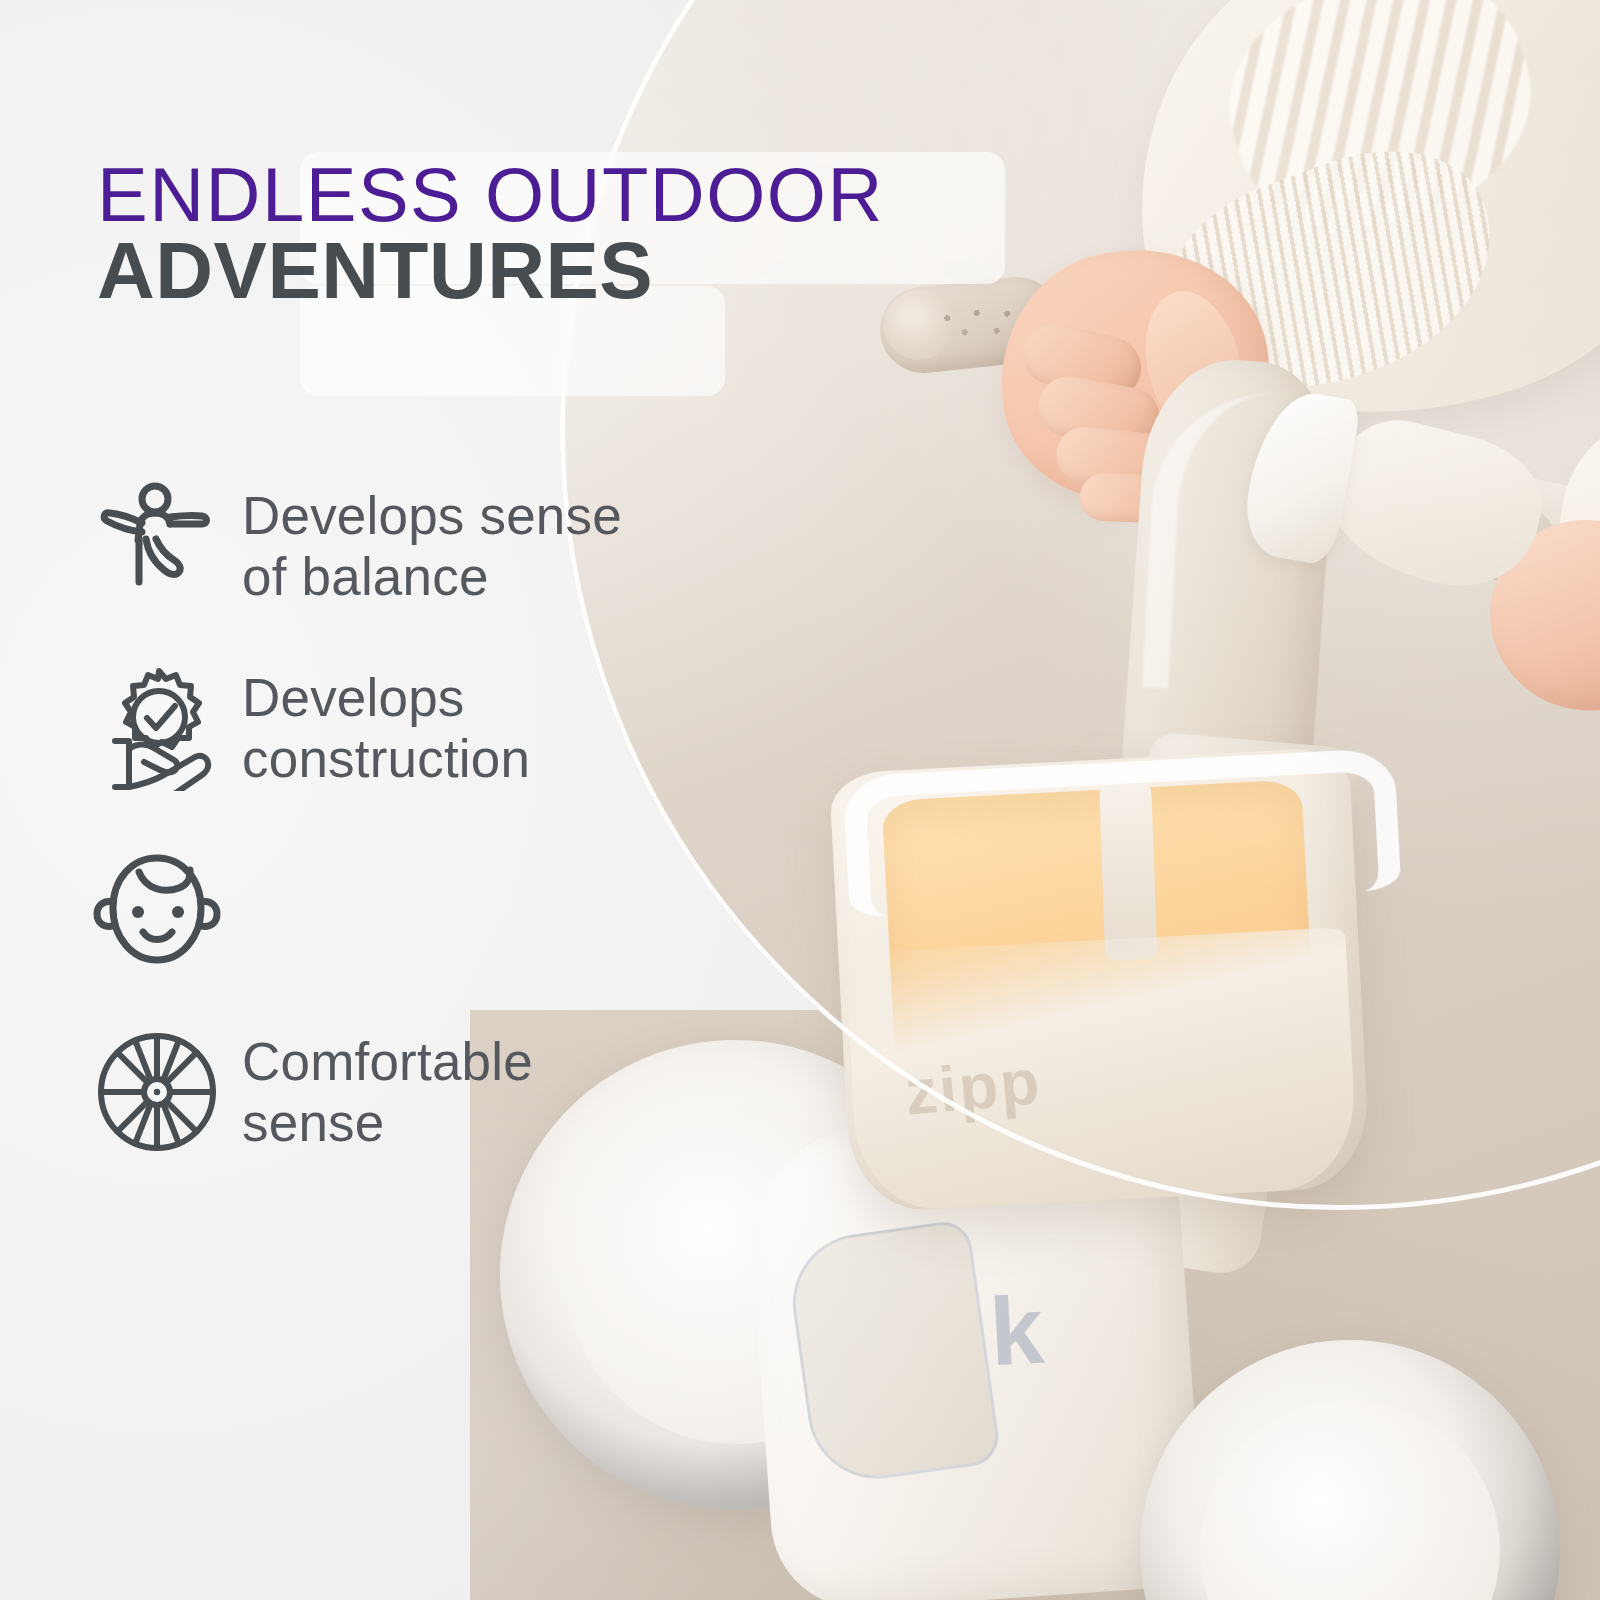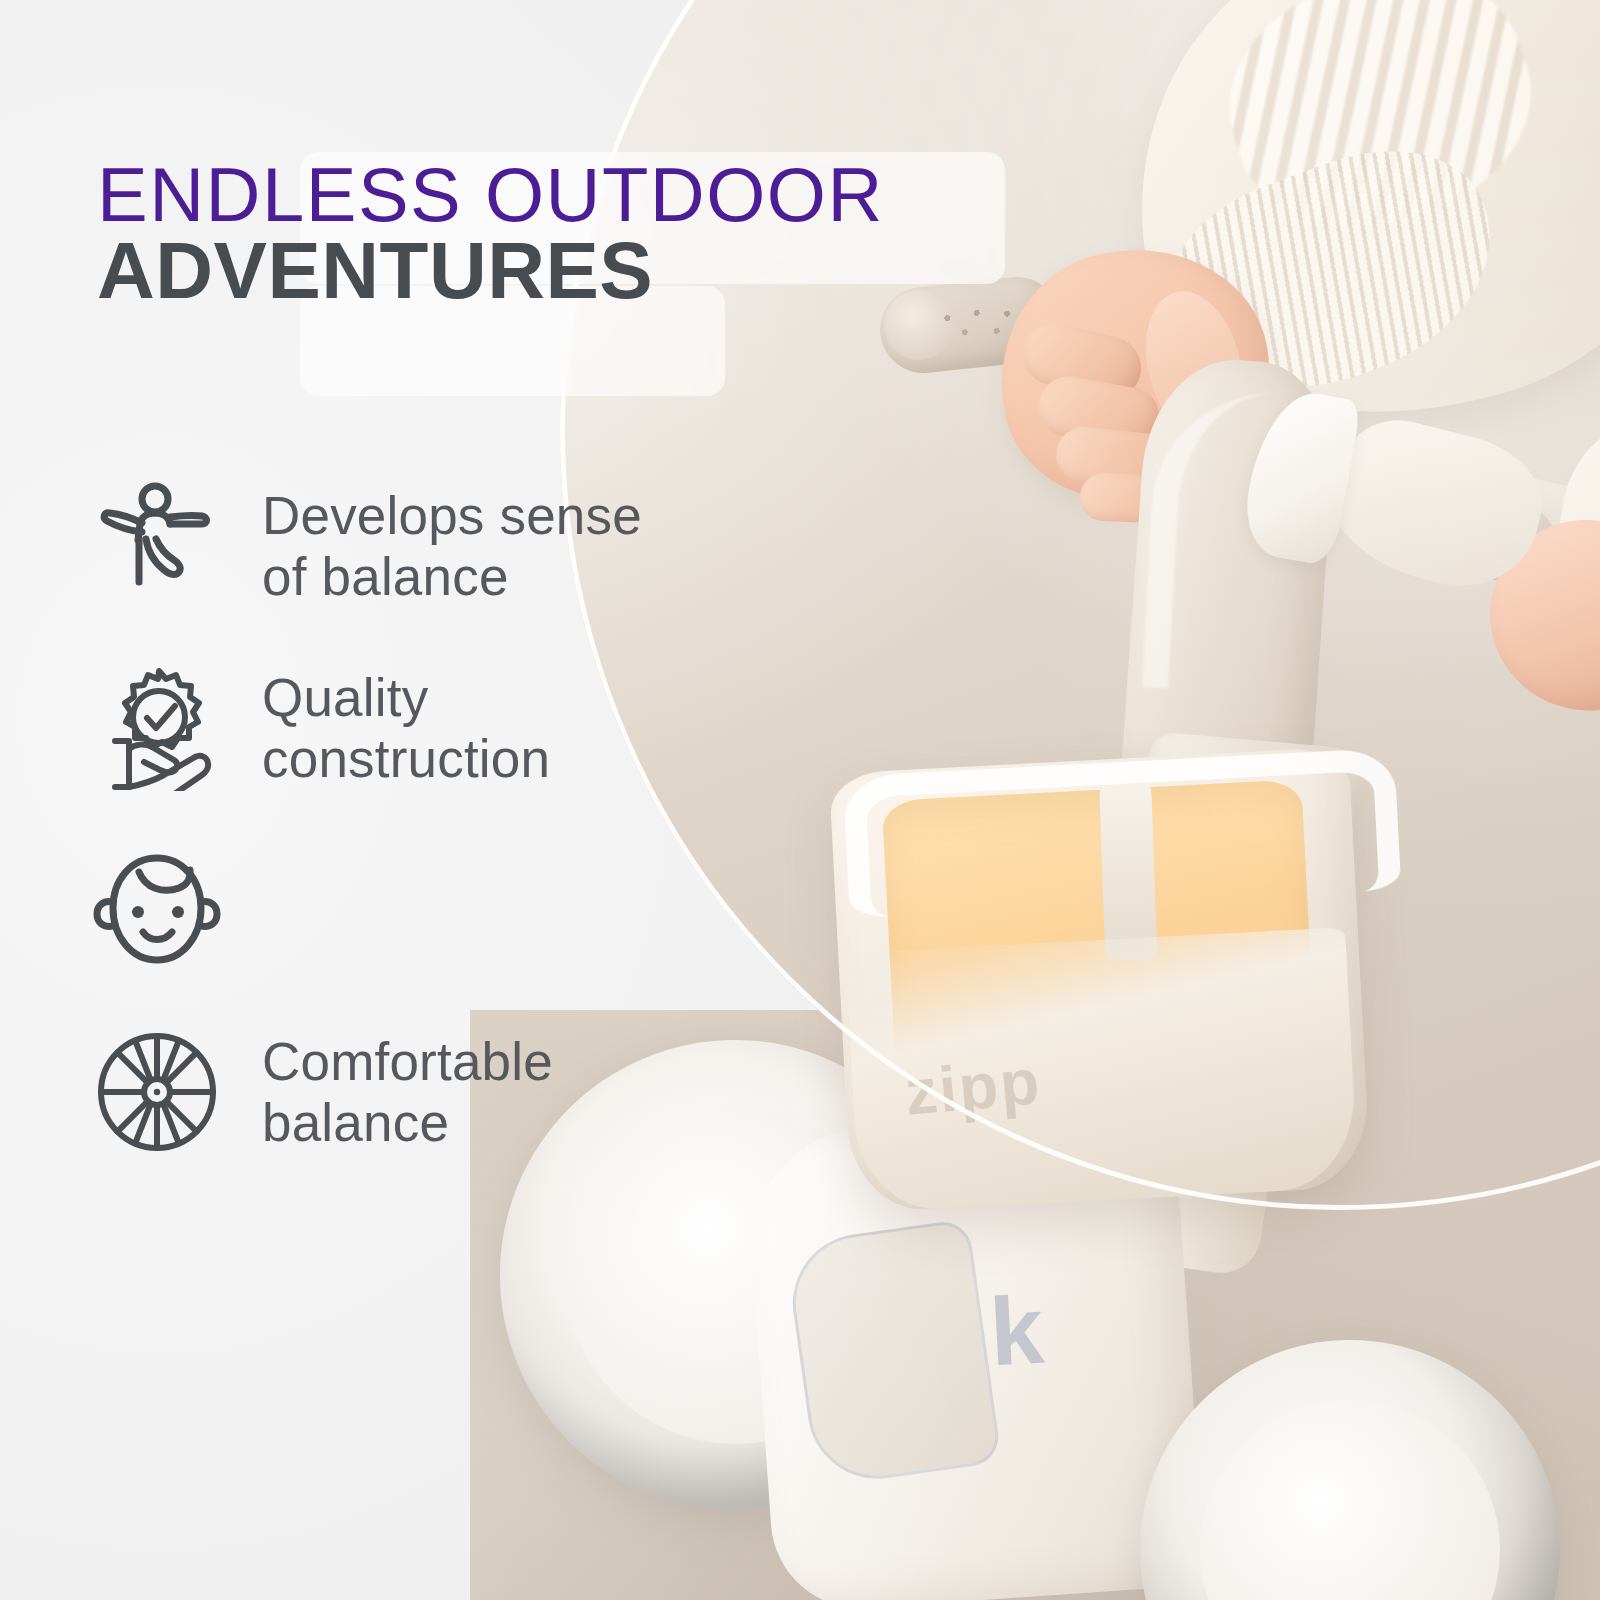--- a/index.html
+++ b/index.html
@@ -450,21 +450,21 @@
   
   .features {
     position: absolute;
     left: 92px;
     top: 455px;
     width: 660px;
   }
   .feature {
     display: flex;
     align-items: center;
-    gap: 40px;
+    gap: 20px;
     height: 182px;
   }
   .feature-icon {
     flex: 0 0 auto;
     width: 130px;
     height: 130px;
     display: flex;
     align-items: center;
     justify-content: center;
   }
@@ -618,21 +618,21 @@
           <path d="M66 6 l7 8 10 -4 4 10 11 1 -1 11 9 6 -6 9 5 10 -9 5 0 11 -11 0 -6 9 -10 -5 -10 5 -6 -9 -11 0 0 -11 -9 -5 5 -10 -6 -9 9 -6 -1 -11 11 -1 4 -10 10 4 z"></path>
           <circle cx="66" cy="52" r="26"></circle>
           <path d="M54 53 l9 10 19 -22"></path>
 
           <path d="M22 76 l14 0 0 46 -14 0"></path>
 
           <path d="M36 84 c6 -5 16 -6 23 -2 l22 13 c5 3 4 10 -2 12 -4 1 -8 0 -12 -2 l-16 -8"></path>
           <path d="M36 122 c10 -2 24 -6 35 -12 l31 -18 c6 -3 12 0 13 6 1 5 -2 9 -6 12 l-32 22"></path>
         </svg>
       </span>
-      <span class="feature-label">Quality
+      <span class="feature-label">Develops
 construction</span>
     </div>
 
     <div class="feature">
       <span class="feature-icon">
         <svg width="128" height="120" viewBox="0 0 128 120" fill="none" stroke="#494e52" stroke-width="7" stroke-linecap="round" stroke-linejoin="round">
 
           <path d="M64 8 C89 8 108 29 108 58 C108 87 89 110 64 110 C39 110 20 87 20 58 C20 29 39 8 64 8 Z"></path>
 
           <path d="M20 52 C10 50 4 56 4 64 C4 72 10 78 20 76"></path>
@@ -664,17 +664,17 @@
             <line x1="102.6" y1="23.4" x2="72.2" y2="53.8"></line>
             <line x1="53.8" y1="72.2" x2="23.4" y2="102.6"></line>
             <line x1="41.2" y1="11.7" x2="56.5" y2="50.7"></line>
             <line x1="69.5" y1="75.3" x2="84.8" y2="114.3"></line>
             <line x1="84.8" y1="11.7" x2="69.5" y2="50.7"></line>
             <line x1="56.5" y1="75.3" x2="41.2" y2="114.3"></line>
           </g>
         </svg>
       </span>
       <span class="feature-label">Comfortable
-balance</span>
+sense</span>
     </div>
 
   </div>
 </div>
 
 </body></html>

